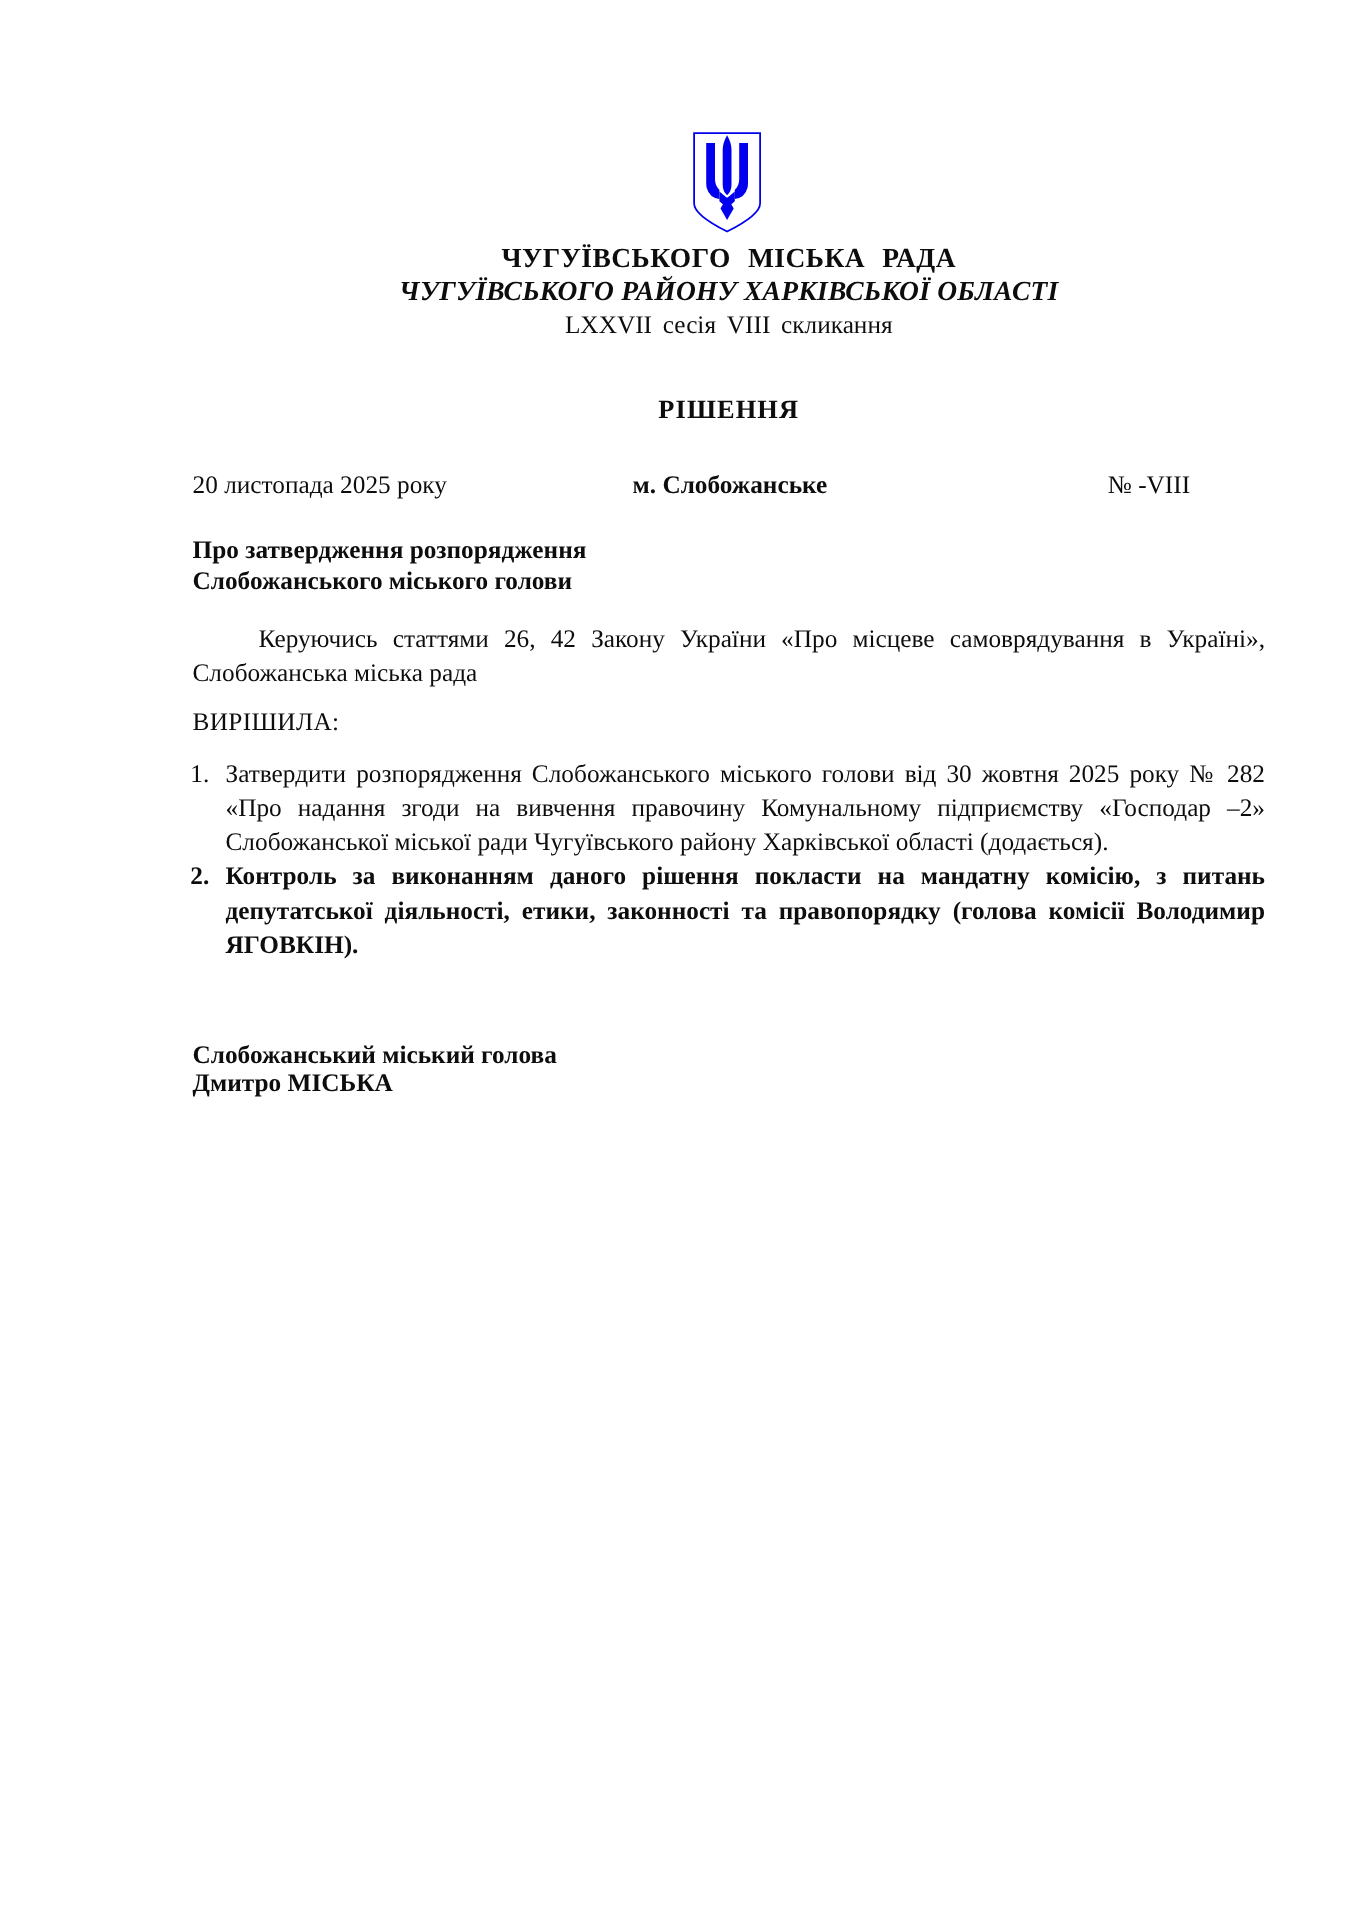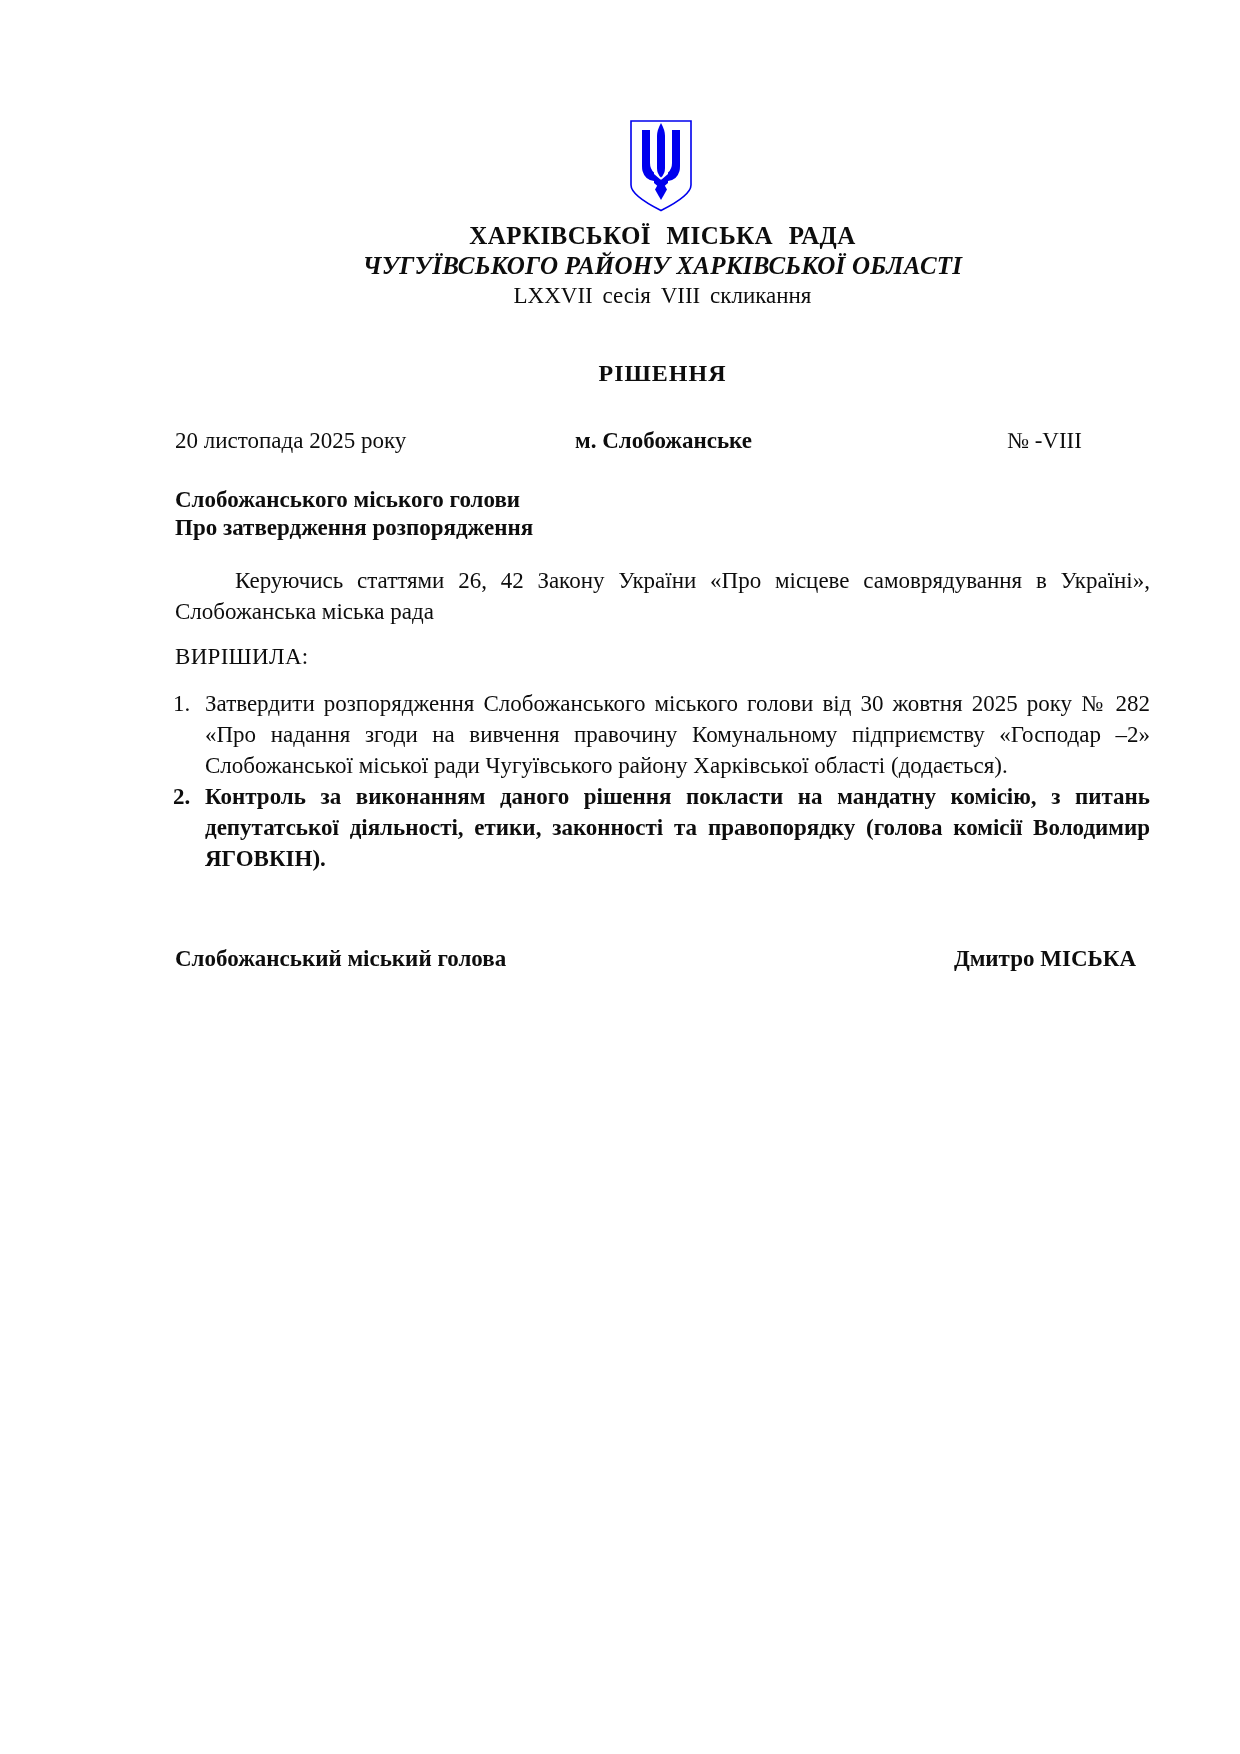--- a/index.html
+++ b/index.html
@@ -45,57 +45,57 @@
   .resolved { position: absolute; left: 175px; top: 644px; font-size: 23px; letter-spacing: 0.3px; }
 
   .items { position: absolute; left: 173px; top: 688px; width: 977px; }
   .item { position: relative; padding-left: 32px; font-size: 23px; line-height: 31px; text-align: justify; }
   .item .num { position: absolute; left: 0; top: 0; }
   .item.bold { font-weight: bold; }
 
   .signature {
     position: absolute; left: 175px; top: 946px; width: 975px;
     display: flex; justify-content: space-between;
-    font-size: 23px; font-weight: bold;
+    font-size: 23px; font-weight: bold; flex-direction: column;
   }
   .sig-name { margin-right: 14px; }
 </style>
 </head>
 <body>
 
 <div class="page">
 
   <div class="emblem">
     <svg viewBox="0 0 64 94" width="64" height="94" aria-hidden="true">
       <path d="M2 2 H62 V66 Q62 76.5 32 91.5 Q2 76.5 2 66 Z" fill="none" stroke="var(--emblem-blue)" stroke-width="1.6"></path>
       <path d="M13 11 H21 V44 Q21 50 25 53.5 L25 62 Q16 61 13.5 52 Q13 50 13 47 Z" fill="var(--emblem-blue)"></path>
       <path d="M51 11 H43 V44 Q43 50 39 53.5 L39 62 Q48 61 50.5 52 Q51 50 51 47 Z" fill="var(--emblem-blue)"></path>
       <path d="M32 4 Q28 11 28 17 L28 49 Q28 55 32 58.5 Q36 55 36 49 L36 17 Q36 11 32 4 Z" fill="var(--emblem-blue)"></path>
       <path d="M25 55 L32 61 L39 55 L39 64 L32 70 L25 64 Z" fill="var(--emblem-blue)"></path>
       <path d="M32 60 L38 70.5 L32 81 L26 70.5 Z" fill="var(--emblem-blue)"></path>
     </svg>
   </div>
 
   <div class="org-block">
-    <div class="org-line1">ХАРКІВСЬКОЇ  МІСЬКА  РАДА</div>
+    <div class="org-line1">ЧУГУЇВСЬКОГО  МІСЬКА  РАДА</div>
     <div class="org-line2">ЧУГУЇВСЬКОГО РАЙОНУ ХАРКІВСЬКОЇ ОБЛАСТІ</div>
     <div class="session-line">LXXVII  сесія VIII скликання</div>
   </div>
 
   <div class="doc-type">РІШЕННЯ</div>
 
   <div class="meta-line">
     <span class="meta-date">20 листопада 2025 року</span>
     <span class="meta-place">м. Слобожанське</span>
     <span class="meta-number">№ -VIII</span>
   </div>
 
   <div class="subject">
+    <div>Про затвердження розпорядження</div>
     <div>Слобожанського міського голови</div>
-    <div>Про затвердження розпорядження</div>
   </div>
 
   <p class="preamble">Керуючись  статтями 26, 42 Закону України «Про місцеве самоврядування в Україні», Слобожанська міська рада</p>
 
   <div class="resolved">ВИРІШИЛА:</div>
 
   <div class="items">
     <div class="item">
       <span class="num">1.</span><span class="txt">Затвердити розпорядження Слобожанського міського голови від 30 жовтня 2025 року № 282 «Про надання згоди на вивчення правочину Комунальному підприємству «Господар –2» Слобожанської міської ради Чугуївського району Харківської області (додається).</span>
     </div>

